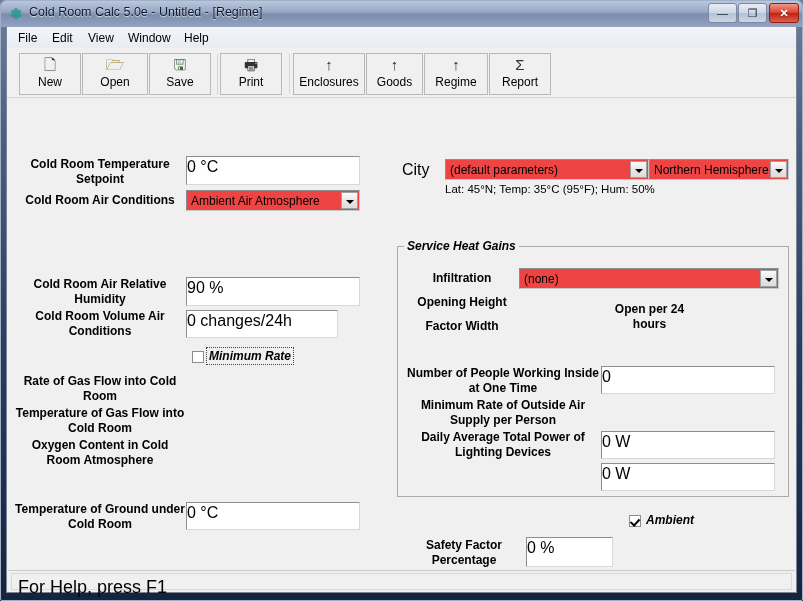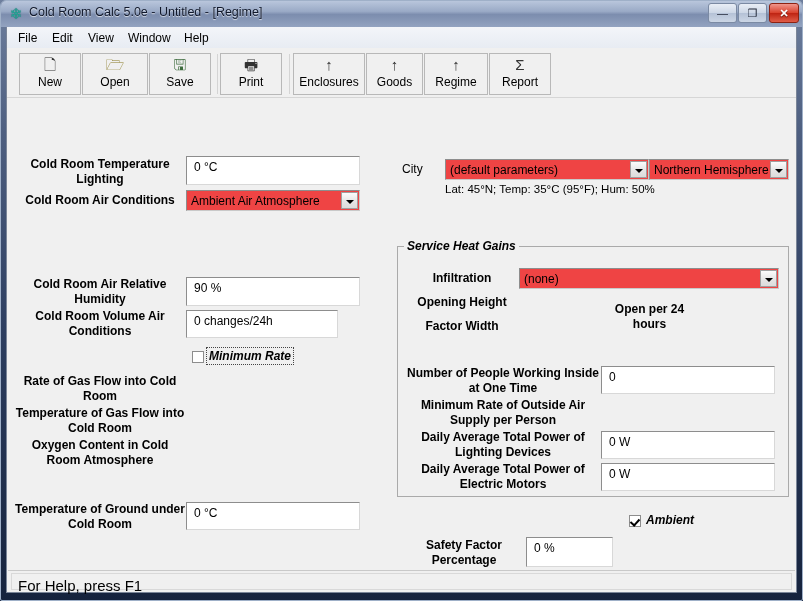--- a/index.html
+++ b/index.html
@@ -155,35 +155,35 @@
   .lbl {
     position: absolute;
     font-size: 12px;
     font-weight: bold;
     color: #000;
     text-align: center;
     line-height: 15px;
   }
   .lbl-plain {
     position: absolute;
-    font-size: 12px;
+    font-size: 16px;
     color: #000;
     line-height: 15px;
   }
 
   .txt {
     position: absolute;
     background: #ffffff;
     border: 1px solid #8d8d8d;
     border-right-color: #d8d8d8;
     border-bottom-color: #d8d8d8;
     box-sizing: border-box;
-    font-size: 12px;
-    color: #000;
-    padding: 3px 4px 0 7px;
+    font-size: 16px;
+    color: #000;
+    padding: 3px 4px 0 0;
     line-height: 14px;
     font-family: "Liberation Sans", sans-serif;
   }
 
   .combo {
     position: absolute;
     background: #ef4444;
     border: 1px solid #8d8d8d;
     border-right-color: #c9c9c9;
     border-bottom-color: #c9c9c9;
@@ -276,21 +276,21 @@
   #status-inner {
     position: absolute;
     left: 3px; top: 2px;
     right: 3px; height: 17px;
     border: 1px solid #d9d9d9;
     box-sizing: border-box;
   }
   #status-text {
     position: absolute;
     left: 6px; top: 3px;
-    font-size: 15px;
+    font-size: 18px;
     color: #000;
   }
 </style>
 </head>
 <body>
 
 <div id="window-frame">
   <div id="glass-edge"></div>
 
   <div id="title-bar">
@@ -349,21 +349,21 @@
         <span class="tlabel">Regime</span>
       </div>
       <div class="tbtn" style="left:482px;width:62px">
         <span class="ticon">Σ</span>
         <span class="tlabel">Report</span>
       </div>
     </div>
 
     <div id="form-area">
 
-      <div class="lbl" style="left:8px;top:59px;width:170px">Cold Room Temperature Lighting</div>
+      <div class="lbl" style="left:8px;top:59px;width:170px">Cold Room Temperature Setpoint</div>
       <div class="txt" style="left:179px;top:58px;width:174px;height:29px">0 °C</div>
 
       <div class="lbl" style="left:8px;top:95px;width:170px">Cold Room Air Conditions</div>
       <div class="combo" style="left:179px;top:92px;width:174px;height:21px">
         <span class="cval">Ambient Air Atmosphere</span>
         <span class="carrow"></span>
       </div>
 
       <div class="lbl" style="left:8px;top:179px;width:170px">Cold Room Air Relative Humidity</div>
       <div class="txt" style="left:179px;top:179px;width:174px;height:29px">90 %</div>
@@ -412,21 +412,20 @@
       <div class="lbl" style="left:590px;top:204px;width:105px">Open per 24 hours</div>
 
       <div class="lbl" style="left:396px;top:268px;width:200px">Number of People Working Inside at One Time</div>
       <div class="txt" style="left:594px;top:268px;width:174px;height:28px">0</div>
 
       <div class="lbl" style="left:396px;top:300px;width:200px">Minimum Rate of Outside Air Supply per Person</div>
 
       <div class="lbl" style="left:396px;top:332px;width:200px">Daily Average Total Power of Lighting Devices</div>
       <div class="txt" style="left:594px;top:333px;width:174px;height:28px">0 W</div>
 
-      <div class="lbl" style="left:396px;top:364px;width:200px">Daily Average Total Power of Electric Motors</div>
       <div class="txt" style="left:594px;top:365px;width:174px;height:28px">0 W</div>
 
       <div class="cbox-wrap" style="left:622px;top:415px;width:90px;height:17px">
         <span class="cbox checked"></span>
         <span class="cbox-label">Ambient</span>
       </div>
 
       <div class="lbl" style="left:398px;top:440px;width:118px">Safety Factor Percentage</div>
       <div class="txt" style="left:519px;top:439px;width:87px;height:30px">0 %</div>
 

